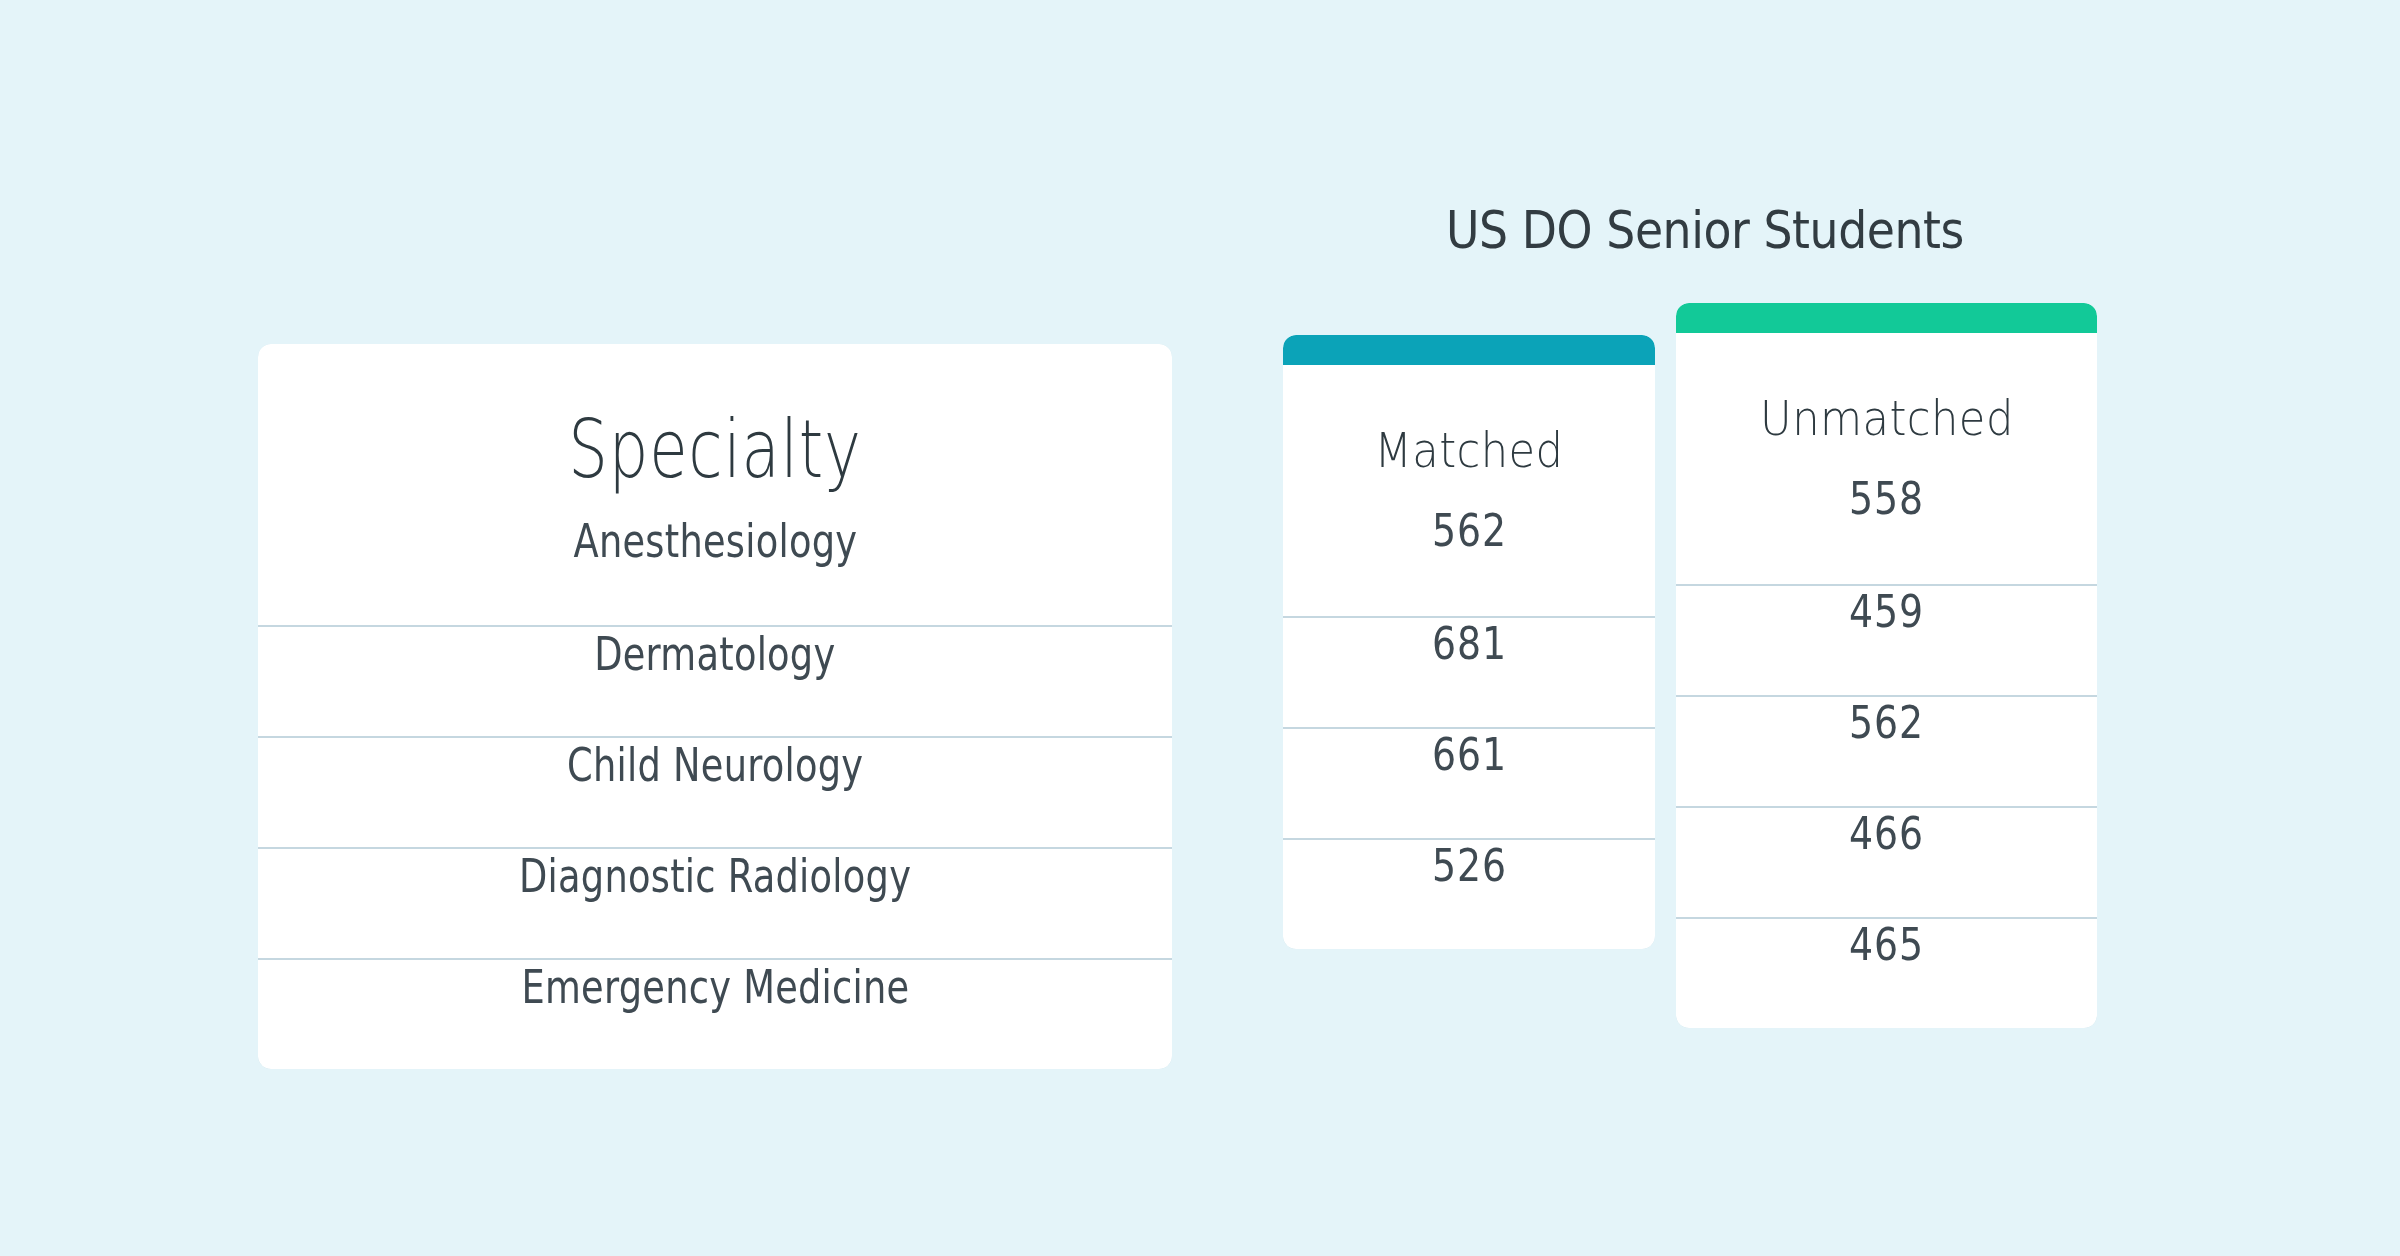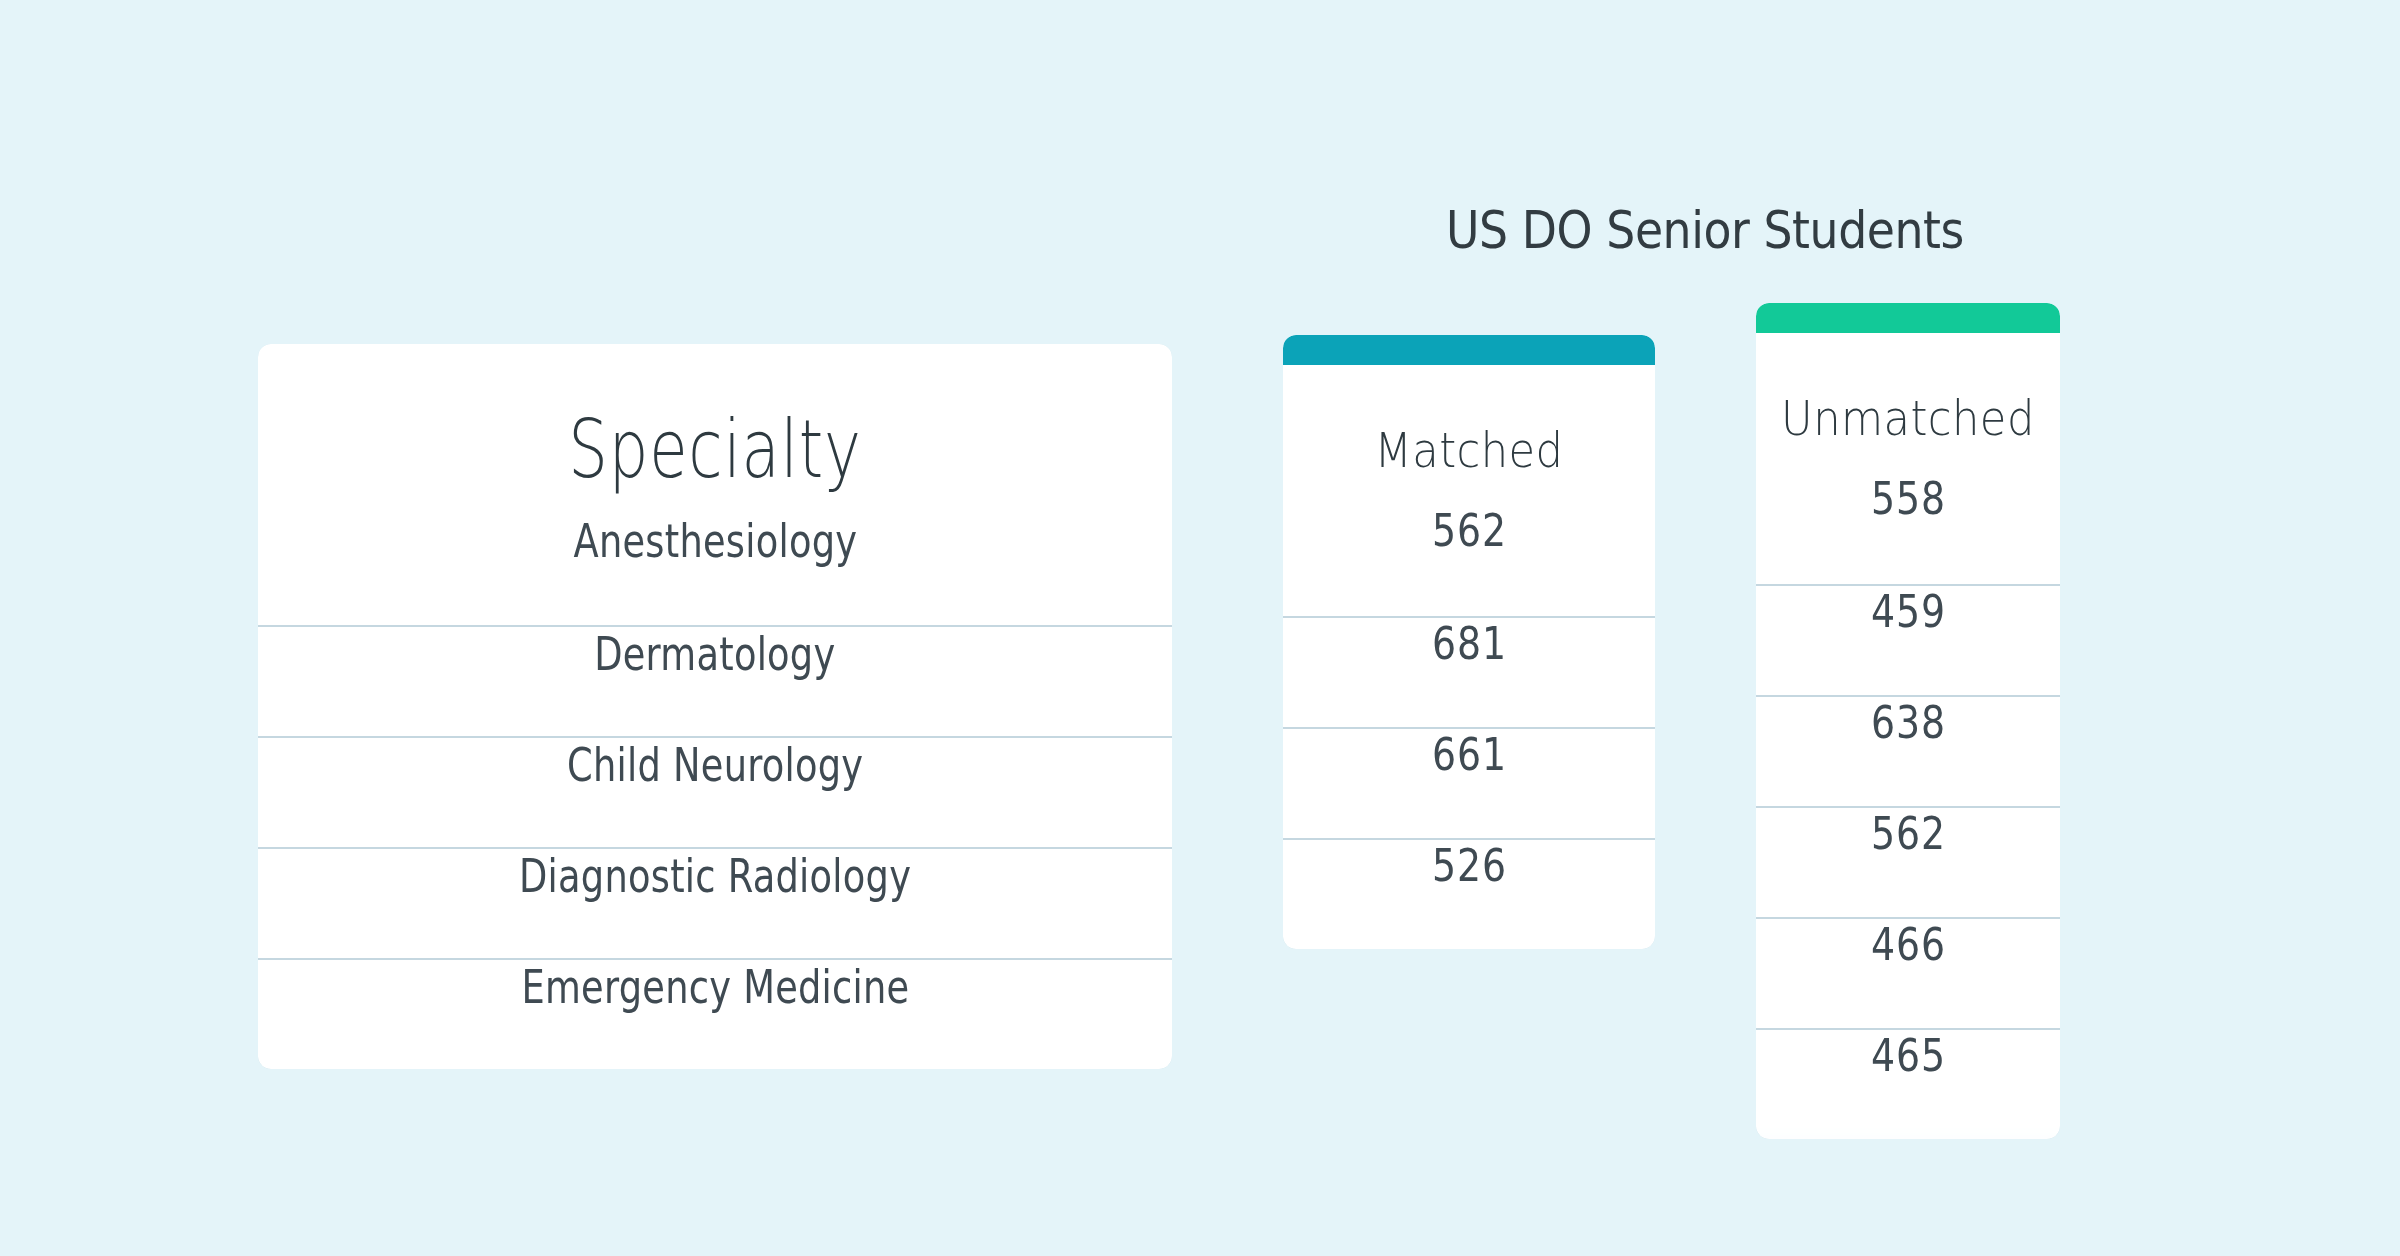--- a/index.html
+++ b/index.html
@@ -54,21 +54,21 @@
         rgba(0,0,0,0.03) 945px);
             mask-image: linear-gradient(to bottom,
         rgba(0,0,0,1) 0px,
         rgba(0,0,0,1) 820px,
         rgba(0,0,0,0.30) 925px,
         rgba(0,0,0,0.03) 945px);
   }
 
   #card-specialty { left: 258px;  width: 914px; margin-top: 41px; }
   #card-matched   { left: 1283px; width: 372px; margin-top: 32px; }
-  #card-unmatched { left: 1756px; width: 304px; }
+  #card-unmatched { left: 1676px; width: 421px; }
 
   .accent-bar {
     height: 30px;
     width: 100%;
   }
   #accent-matched   { background: #0ba3b8; }
   #accent-unmatched { background: #12c998; }
 
   
   .col-header {
@@ -187,23 +187,20 @@
       <span>Unmatched</span>
     </div>
     <div class="rows">
       <div class="row">
         <span>558</span>
       </div>
       <div class="row">
         <span>459</span>
       </div>
       <div class="row">
-        <span>638</span>
-      </div>
-      <div class="row">
         <span>562</span>
       </div>
       <div class="row">
         <span>466</span>
       </div>
       <div class="row">
         <span>465</span>
       </div>
     </div>
   </div>

